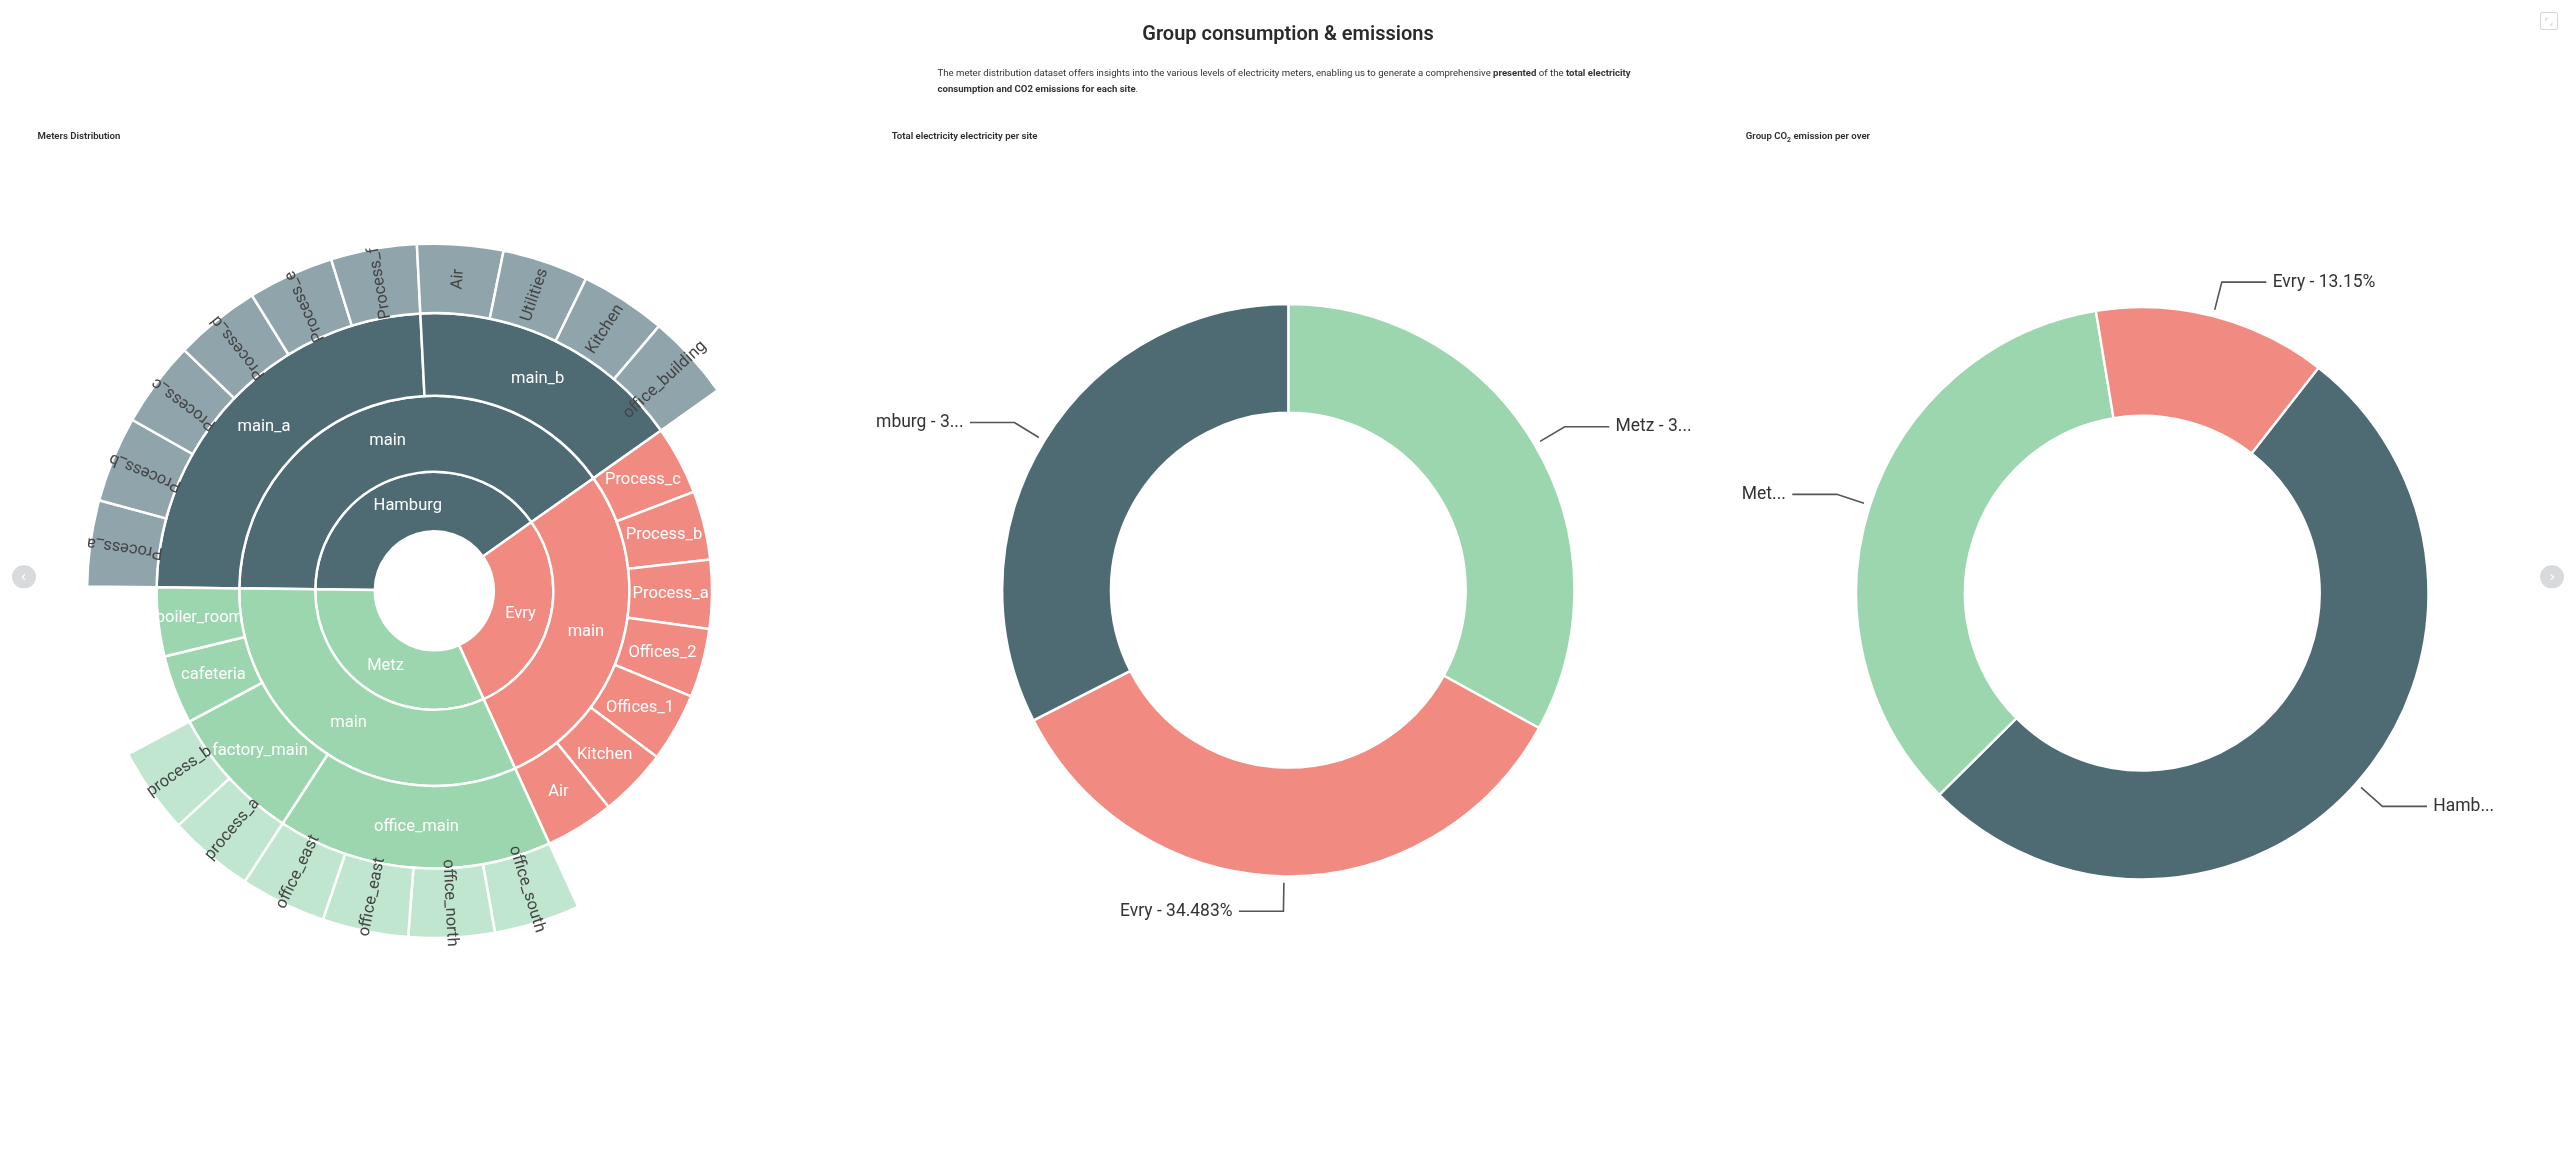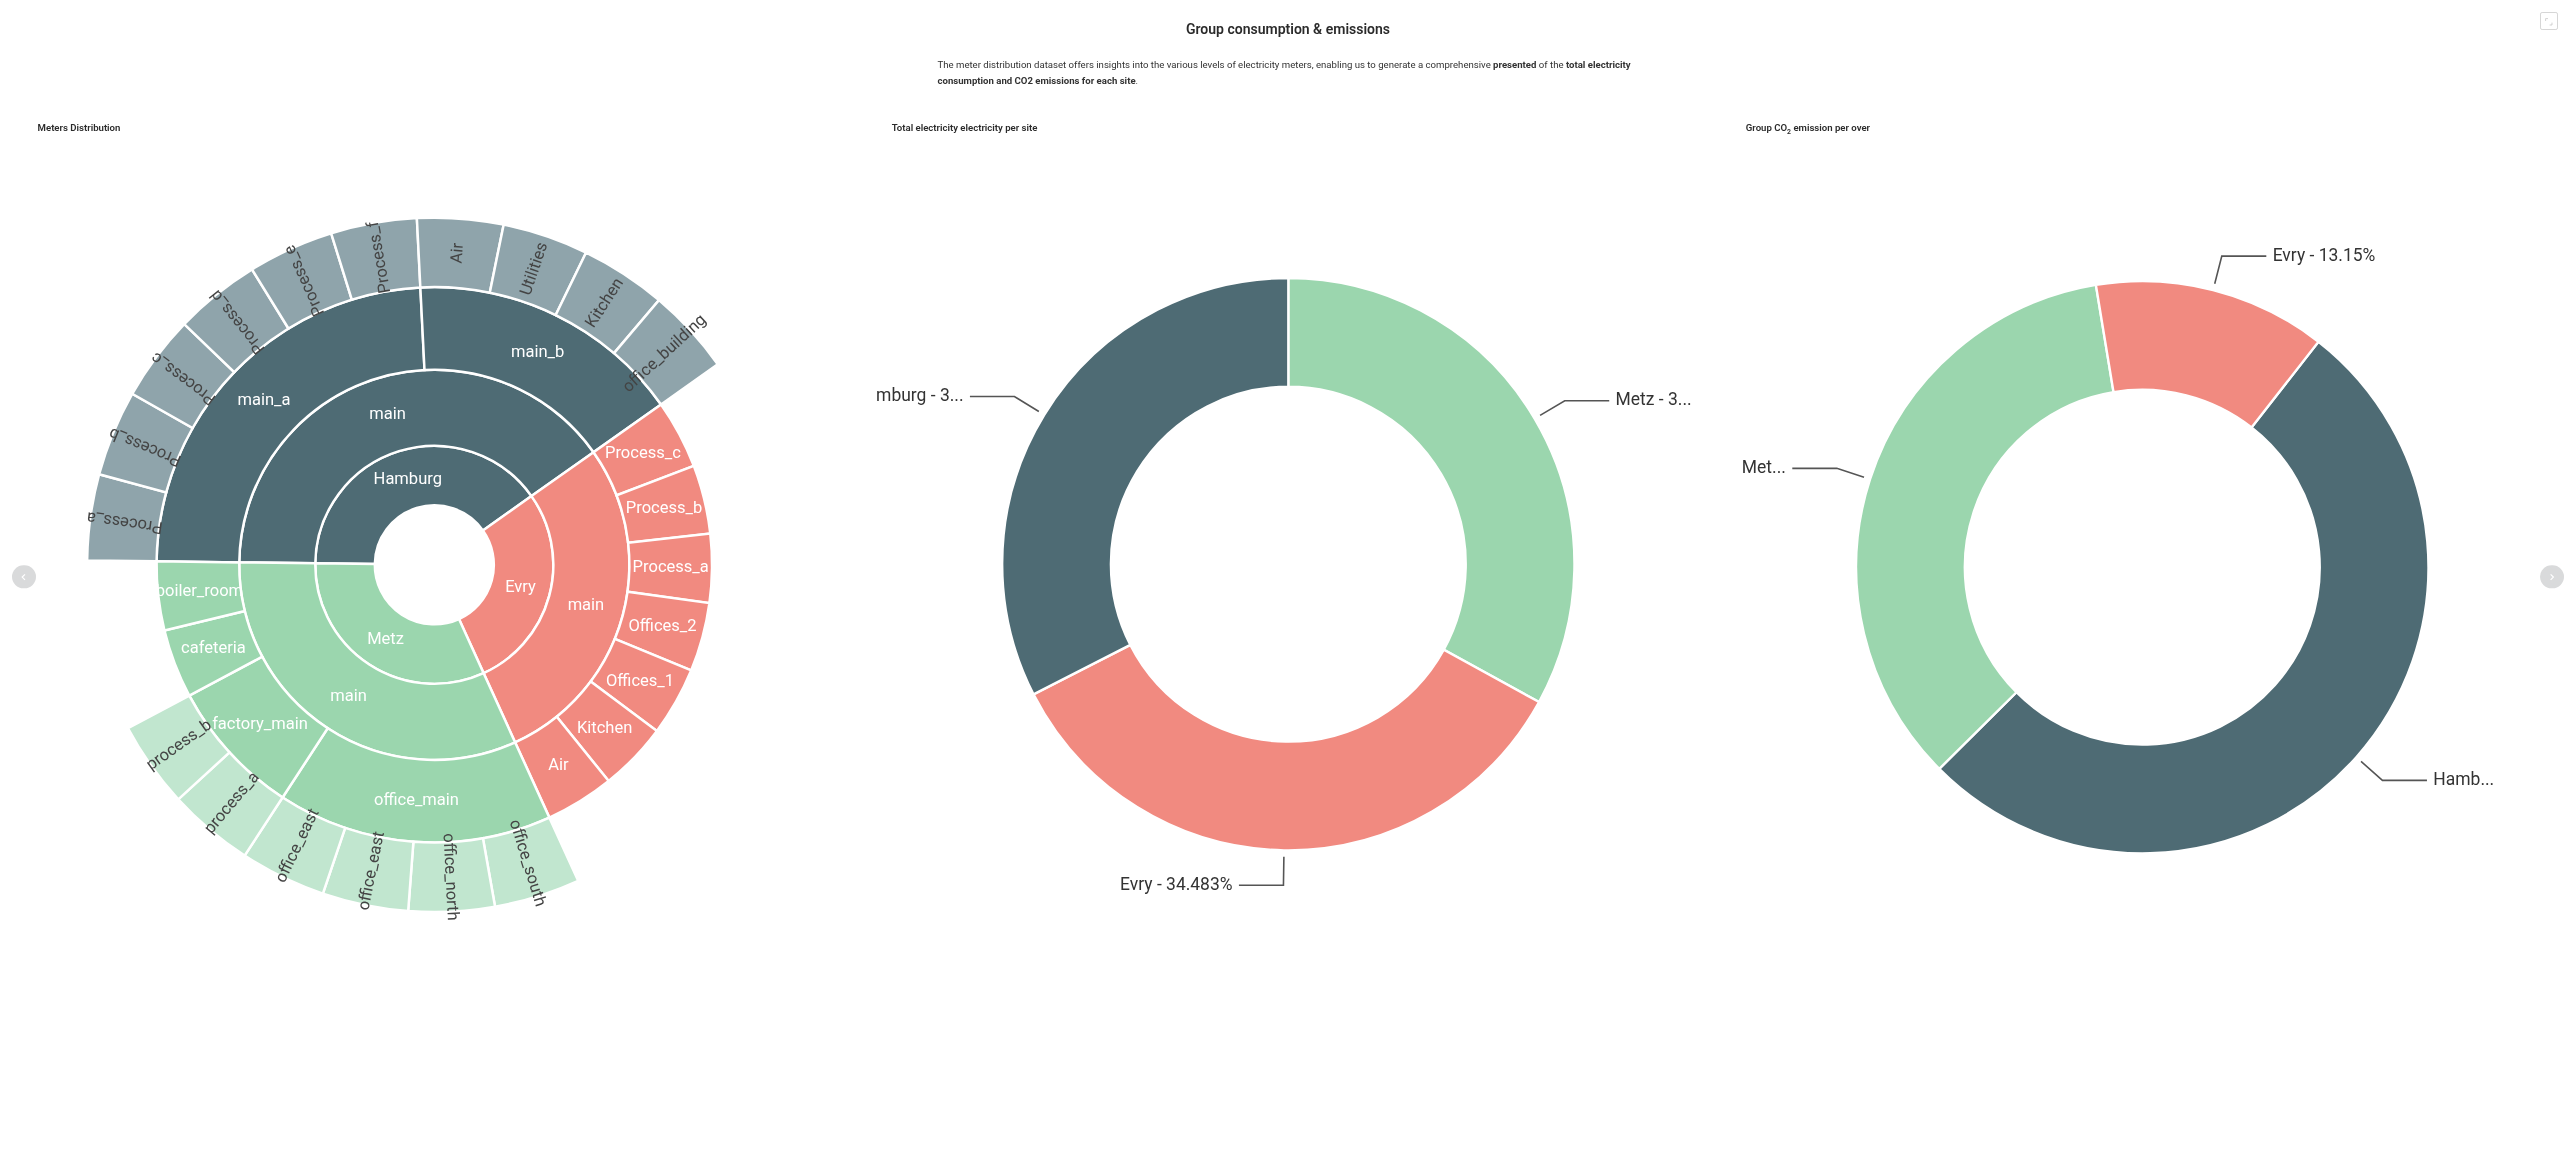--- a/index.html
+++ b/index.html
@@ -7,21 +7,21 @@
     font-family: -apple-system, BlinkMacSystemFont, "Segoe UI", Roboto, "Helvetica Neue", Arial, sans-serif;
     background: #ffffff;
     color: #2b2b2b;
     position: relative;
     width: 100%;
     min-height: 100vh;
     padding: 13.7px 0 27.5px 0;
   }
   .page-title {
     text-align: center;
-    font-size: 14px;
+    font-size: 20px;
     font-weight: 600;
     color: #2b2b2b;
     margin-top: 6.9px;
     margin-bottom: 20.6px;
   }
   .intro {
     max-width: 756px;
     margin: 0 auto 34px auto;
     padding: 0 27.5px;
     font-size: 9.6px;
@@ -70,21 +70,21 @@
     display: grid;
     grid-template-columns: 1fr 1fr 1fr;
     gap: 13.7px;
     padding: 0 13.7px;
   }
   .chart-card { padding: 0 6.9px; }
   .chart-title {
     font-size: 9.6px;
     font-weight: 600;
     color: #2b2b2b;
-    margin-bottom: 2px;
+    margin-bottom: 20px;
     padding-left: 17px;
   }
   .chart-title sub { font-size: 6.9px; }
 
   svg.chart { width: 100%; height: auto; display: block; }
   .slice-label { font-size: 10px; fill: #fff; }
   .slice-label.dark { fill: #444; }
   .outer-slice { stroke: #fff; stroke-width: 1.5; }
   .ring-slice  { stroke: #fff; stroke-width: 1.5; }
   .leader { stroke: #555; stroke-width: 1; fill: none; }

